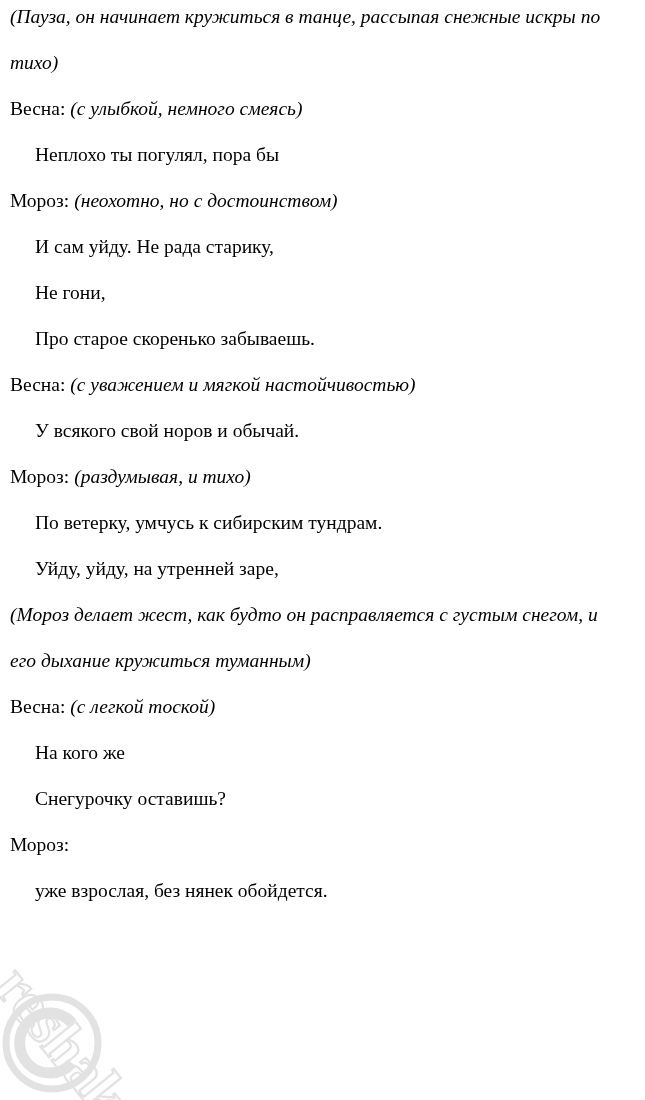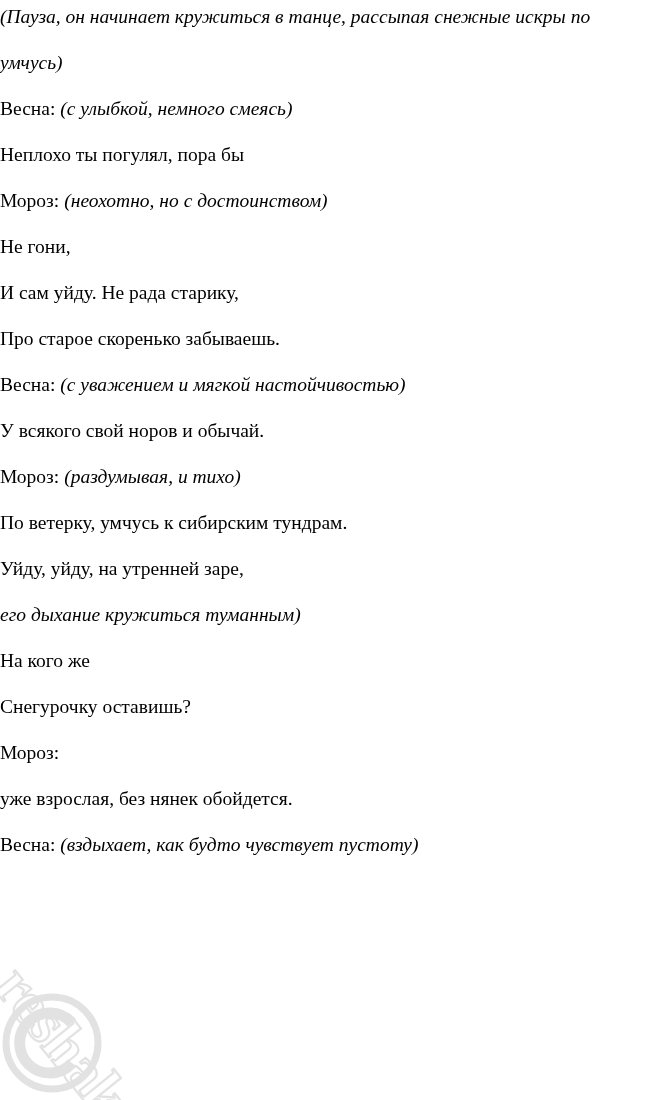--- a/index.html
+++ b/index.html
@@ -46,74 +46,76 @@
     top: 0;
     width: 645px;
     z-index: 10;
     padding-top: 0px;
   }
 
   .line {
     position: relative;
     height: 46px;
     line-height: 46px;
-    padding-left: 0;
+    padding-left: 10px;
     font-size: 19.5px;
     white-space: nowrap;
     letter-spacing: 0px;
   }
 
   .line.first {
     height: 40px;
     line-height: 34px;
   }
 
   .speaker {
     font-weight: normal;
     font-style: normal;
   }
   .stage {
     font-style: italic;
   }
   .plain {
     font-style: normal;
+    margin-left: 25px;
   }
   .sp-gap { display: inline-block; width: 5px; }
 </style>
 </head>
 <body>
 
 <div id="page">
 
   <div id="watermark">
     <svg width="260" height="180" viewBox="0 0 260 180" xmlns="http://www.w3.org/2000/svg">
       <g>
         <circle cx="52" cy="108" r="46" fill="none" stroke="#cccccc" stroke-width="7"></circle>
         <path d="M 72 88 A 30 30 0 1 0 72 128" fill="none" stroke="#cccccc" stroke-width="11"></path>
       </g>
       <text x="-8" y="52" transform="rotate(51 -8 52)" font-family="'Liberation Serif', serif" font-size="62" font-weight="bold" font-style="normal" fill="none" stroke="#cccccc" stroke-width="2.2" letter-spacing="-1">reshak.ru</text>
     </svg>
   </div>
 
   <div id="body-text">
       <div class="line first"><span class="stage">(Пауза, он начинает кружиться в танце, рассыпая снежные искры по</span></div>
-      <div class="line"><span class="stage">умчусь)</span></div>
+      <div class="line"><span class="stage">тихо)</span></div>
       <div class="line"><span class="speaker">Весна:</span><span class="sp-gap"></span><span class="stage">(с улыбкой, немного смеясь)</span></div>
       <div class="line"><span class="plain">Неплохо ты погулял, пора бы</span></div>
       <div class="line"><span class="speaker">Мороз:</span><span class="sp-gap"></span><span class="stage">(неохотно, но с достоинством)</span></div>
+      <div class="line"><span class="plain">И сам уйду. Не рада старику,</span></div>
       <div class="line"><span class="plain">Не гони,</span></div>
-      <div class="line"><span class="plain">И сам уйду. Не рада старику,</span></div>
       <div class="line"><span class="plain">Про старое скоренько забываешь.</span></div>
       <div class="line"><span class="speaker">Весна:</span><span class="sp-gap"></span><span class="stage">(с уважением и мягкой настойчивостью)</span></div>
       <div class="line"><span class="plain">У всякого свой норов и обычай.</span></div>
       <div class="line"><span class="speaker">Мороз:</span><span class="sp-gap"></span><span class="stage">(раздумывая, и тихо)</span></div>
       <div class="line"><span class="plain">По ветерку, умчусь к сибирским тундрам.</span></div>
       <div class="line"><span class="plain">Уйду, уйду, на утренней заре,</span></div>
+      <div class="line"><span class="stage">(Мороз делает жест, как будто он расправляется с густым снегом, и</span></div>
       <div class="line"><span class="stage">его дыхание кружиться туманным)</span></div>
+      <div class="line"><span class="speaker">Весна:</span><span class="sp-gap"></span><span class="stage">(с легкой тоской)</span></div>
       <div class="line"><span class="plain">На кого же</span></div>
       <div class="line"><span class="plain">Снегурочку оставишь?</span></div>
       <div class="line"><span class="speaker">Мороз:</span></div>
       <div class="line"><span class="plain">уже взрослая, без нянек обойдется.</span></div>
-      <div class="line"><span class="speaker">Весна:</span><span class="sp-gap"></span><span class="stage">(вздыхает, как будто чувствует пустоту)</span></div>
       <div class="line"></div>
     </div>
 
 </div>
 
 </body></html>

